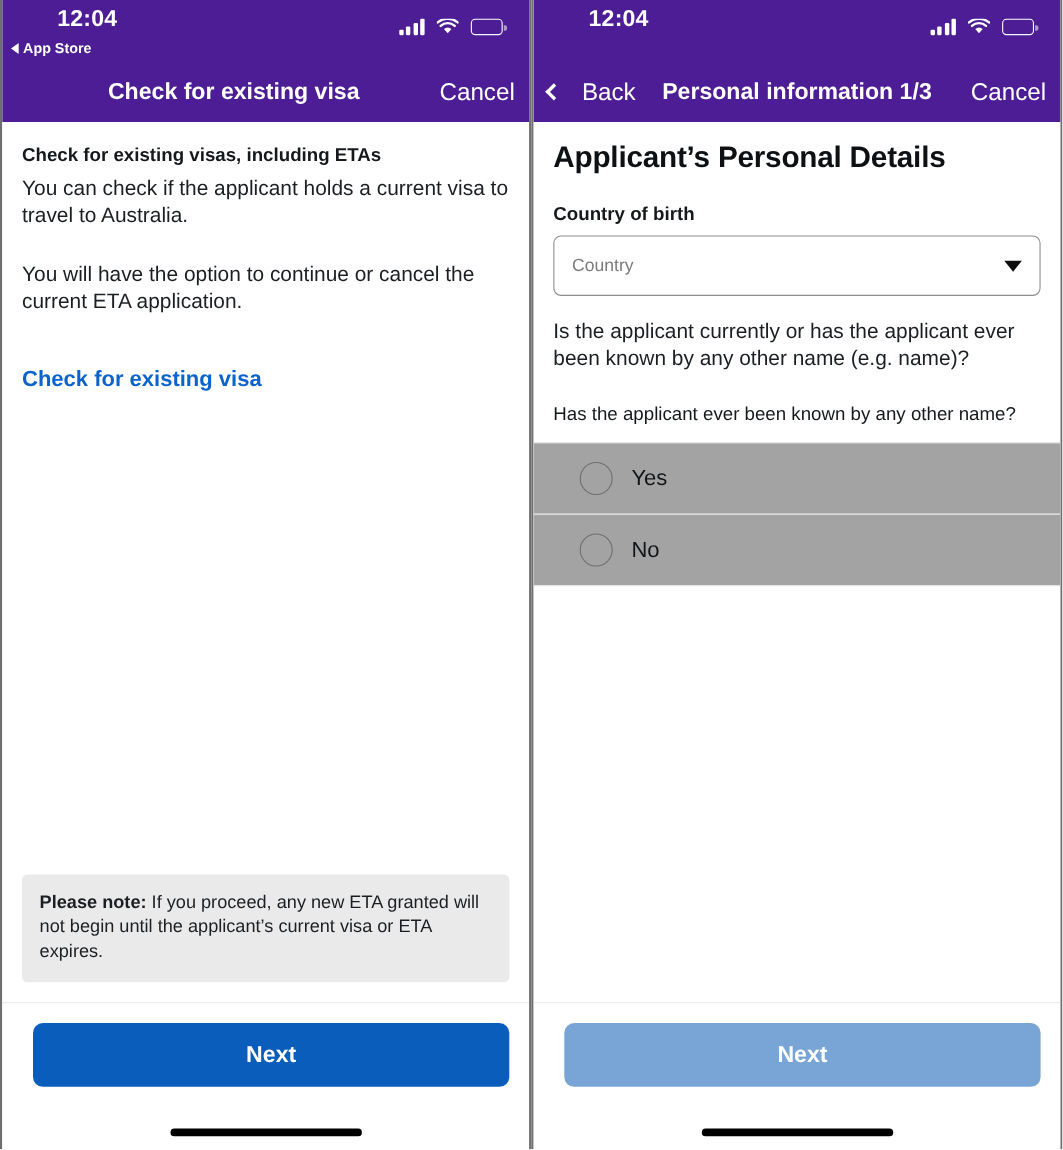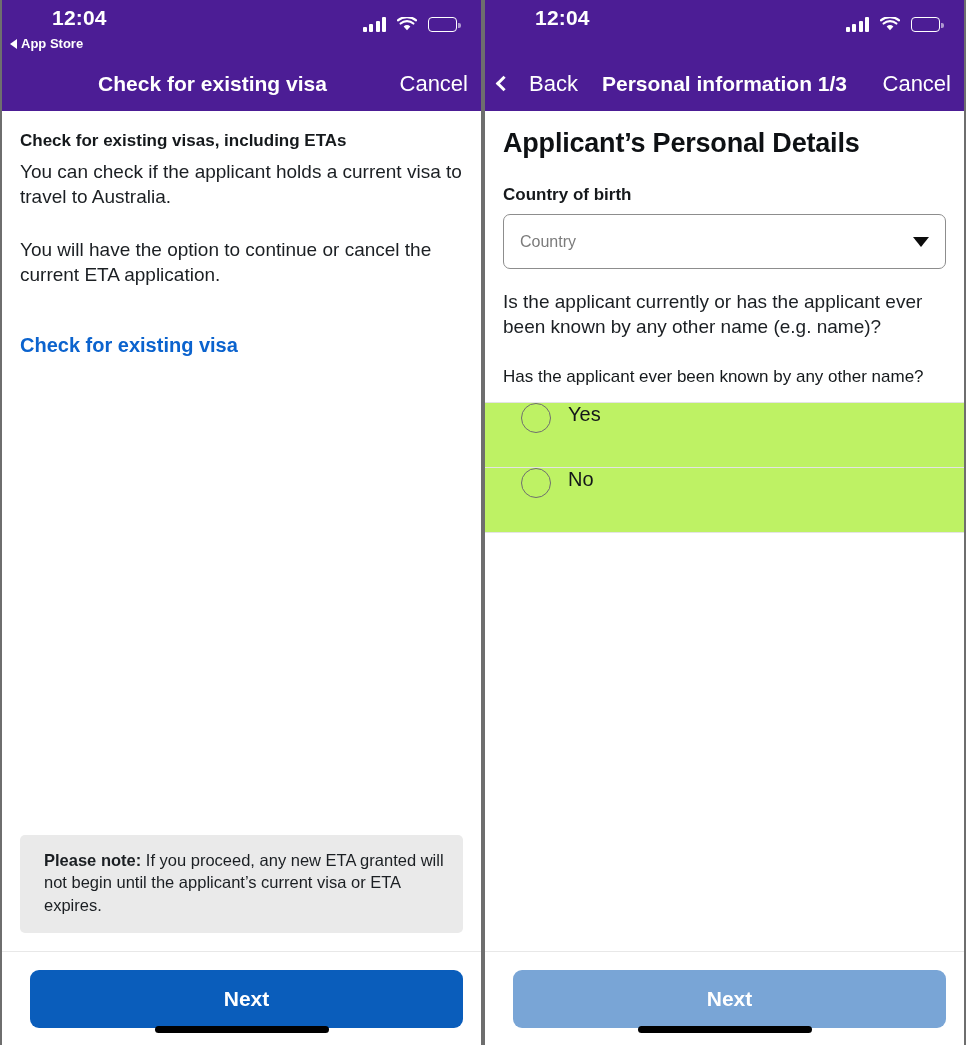--- a/index.html
+++ b/index.html
@@ -150,21 +150,21 @@
     display: inline-block;
     cursor: pointer;
   }
 
   .spacer { flex: 1 1 auto; }
 
   .notebox {
     background: #eaeaea;
     border-radius: 5px;
     margin: 0 18px 18px 18px;
-    padding: 14px 16px 16px 24px;
+    padding: 14px 16px 16px 16px;
   }
   .notebox p {
     font-size: 16.5px; color: #1b1f23; line-height: 1.38;
   }
   .notebox b { font-weight: bold; }
 
   
   .h1 {
     font-size: 27px; font-weight: bold; color: #0e1114;
     margin-top: 17px; letter-spacing: -0.2px;
@@ -201,44 +201,44 @@
   }
   .qstrong {
     font-size: 17px; font-weight: normal; color: #15191c;
     line-height: 1.35;
     margin-top: 26px;
     margin-bottom: 14px;
   }
   .divider { height: 1px; background: #e4e4e4; width: 100%; }
   .radio-row {
     height: 64px;
-    display: flex; align-items: flex-start;
-    padding: 0 18px;
+    display: flex; align-items: center;
+    padding: 0 24px;
     cursor: pointer;
-    background: #bef264;
+    background: #a3a3a3;
   }
   .radio {
     width: 30px; height: 30px;
     border: 1.6px solid #6f6f6f;
     border-radius: 50%;
     margin-left: 18px;
     flex: 0 0 auto;
   }
   .radio-label {
     font-size: 20px; color: #131619;
     margin-left: 17px;
   }
 
   
   .footer {
     flex: 0 0 auto;
     border-top: 1px solid #e8e8e8;
     background: #ffffff;
     padding: 18px 18px 0 28px;
-    height: 94px;
+    height: 134px;
     position: relative;
   }
   .btn {
     height: 58px;
     border-radius: 9px;
     display: flex; align-items: center; justify-content: center;
     font-size: 21px; font-weight: bold;
     color: #ffffff;
     border: none;
     width: 100%;

